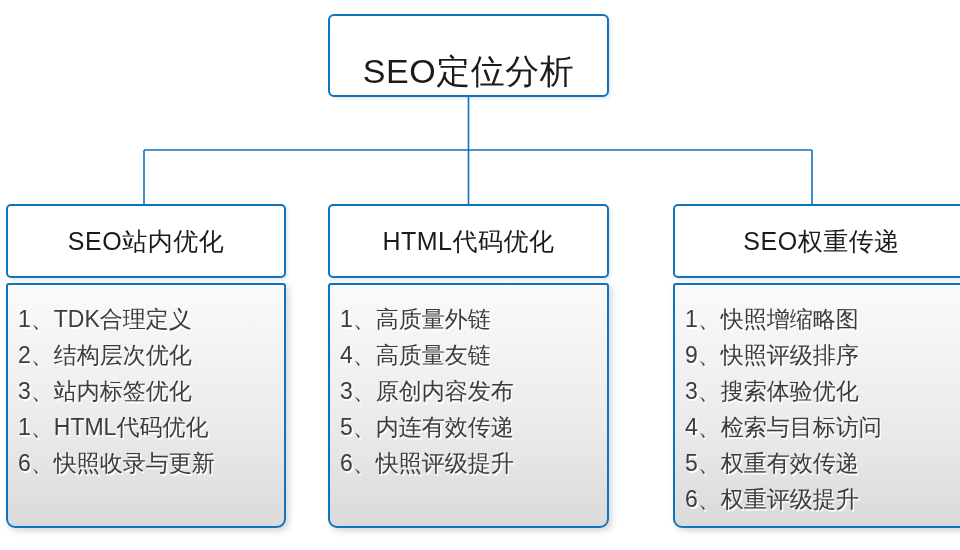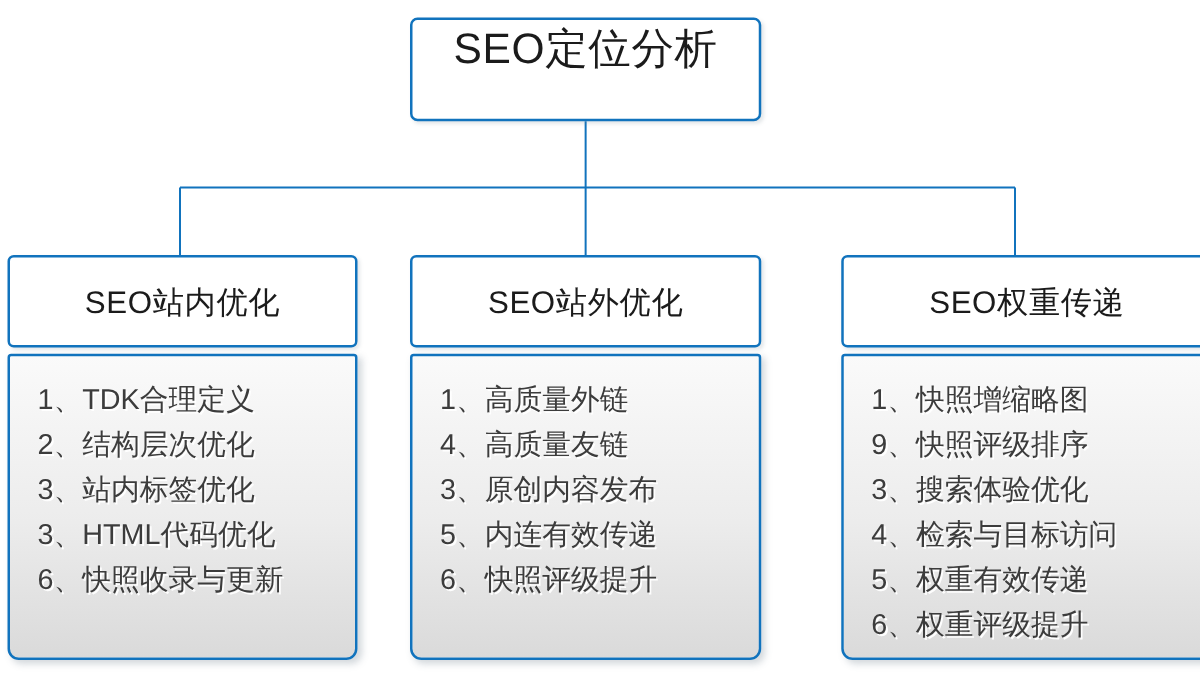--- a/index.html
+++ b/index.html
@@ -16,21 +16,21 @@
   .stage { position: relative; width: 960px; height: 550px; }
 
   .connectors { position: absolute; left: 0; top: 0; width: 960px; height: 550px; }
   .connectors line { stroke: var(--accent); stroke-width: 1.6; }
 
   .node {
     position: absolute;
     background: #ffffff;
     border: 2.4px solid var(--accent);
     display: flex;
-    align-items: flex-start;
+    align-items: flex-end;
     justify-content: center;
     color: var(--title-text);
     letter-spacing: 0.5px;
   }
   .root-node {
     left: 328px; top: 14px; width: 281px; height: 83px;
     border-radius: 6px;
     font-size: 34px;
     box-shadow: 2px 2px 3px rgba(110,125,140,0.18);
   }
@@ -52,21 +52,21 @@
     box-shadow: 2px 2px 3px rgba(110,125,140,0.18);
   }
 
   .panel {
     position: relative;
     margin-top: 5px;
     width: 100%; height: 245px;
     background: linear-gradient(180deg, var(--panel-top) 0%, #ececec 55%, var(--panel-bottom) 100%);
     border: 2px solid var(--accent);
     border-radius: 3px 3px 9px 9px;
-    padding: 16px 8px 0 22px;
+    padding: 16px 8px 0 10px;
     box-shadow: 3px 3px 6px rgba(110,125,140,0.30);
   }
   .item {
     height: 36px;
     line-height: 36px;
     font-size: 23px;
     color: var(--item-text);
     text-shadow: 1.5px 1.5px 0 rgba(255,255,255,0.95);
     white-space: nowrap;
   }
@@ -89,28 +89,28 @@
   </div>
 
   <div class="column col-0">
     <div class="branch-box">
       <span>SEO站内优化</span>
     </div>
     <div class="panel">
       <div class="item">1、TDK合理定义</div>
       <div class="item">2、结构层次优化</div>
       <div class="item">3、站内标签优化</div>
-      <div class="item">3、HTML代码优化</div>
+      <div class="item">1、HTML代码优化</div>
       <div class="item">6、快照收录与更新</div>
     </div>
   </div>
 
   <div class="column col-1">
     <div class="branch-box">
-      <span>SEO站外优化</span>
+      <span>HTML代码优化</span>
     </div>
     <div class="panel">
       <div class="item">1、高质量外链</div>
       <div class="item">4、高质量友链</div>
       <div class="item">3、原创内容发布</div>
       <div class="item">5、内连有效传递</div>
       <div class="item">6、快照评级提升</div>
     </div>
   </div>
 

